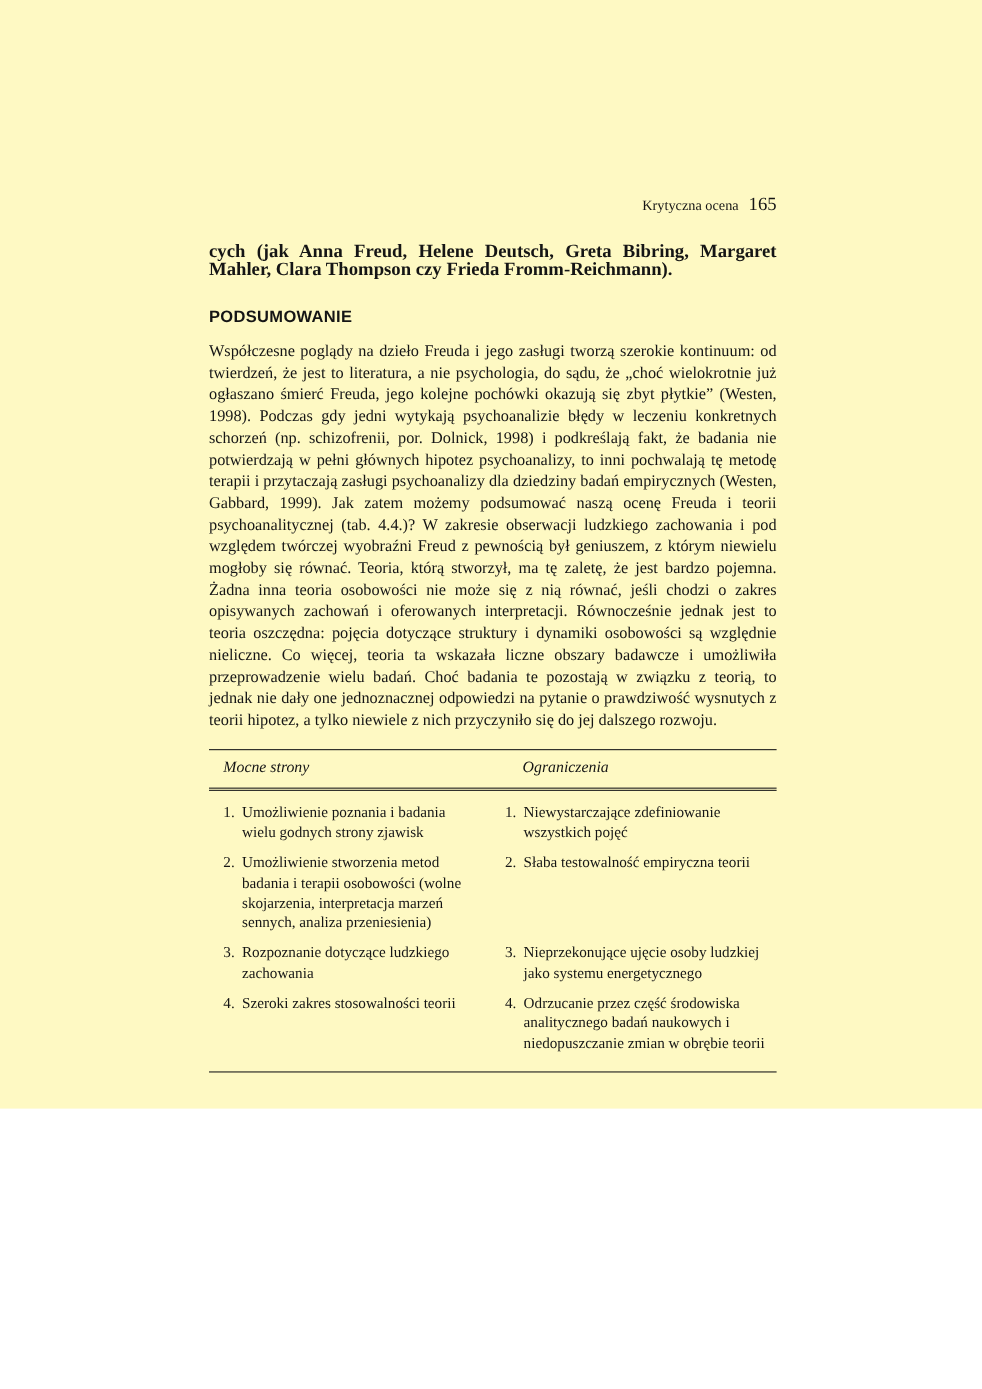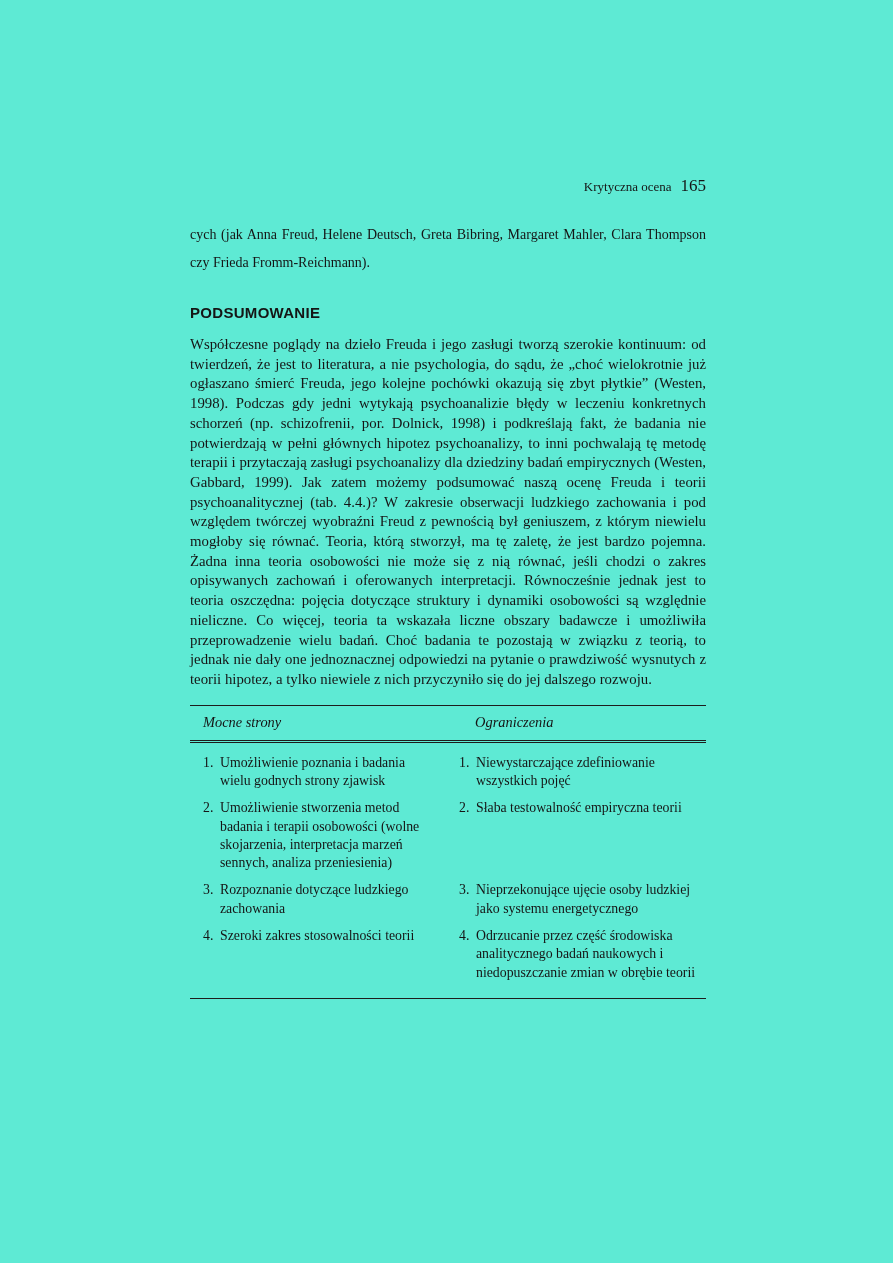--- a/index.html
+++ b/index.html
@@ -3,22 +3,22 @@
 <meta charset="utf-8">
 <style>
   html, body {
     margin: 0;
     padding: 0;
     background: #ffffff;
   }
   .page {
     position: relative;
     width: 893px;
-    height: 1263px;
-    background: #5eead4;
+    height: 1008px;
+    background: #fef9c3;
     color: #151515;
     font-family: "Liberation Serif", serif;
     overflow: hidden;
   }
   .content {
     position: absolute;
     left: 190px;
     top: 176px;
     width: 516px;
   }
@@ -29,23 +29,24 @@
     justify-content: flex-end;
     align-items: baseline;
     gap: 9px;
   }
   .rh-title { font-size: 13px; }
   .rh-num   { font-size: 17px; }
 
   
   .intro {
     margin: 25px 0 0;
-    font-size: 14px;
-    line-height: 28px;
+    font-size: 17px;
+    line-height: 16px;
     text-align: justify;
+    font-weight: bold;
   }
 
   
   .heading {
     margin: 27px 0 0;
     font-family: Liberation Sans, sans-serif;
     font-size: 15px;
     font-weight: 700;
     letter-spacing: 0.3px;
   }

